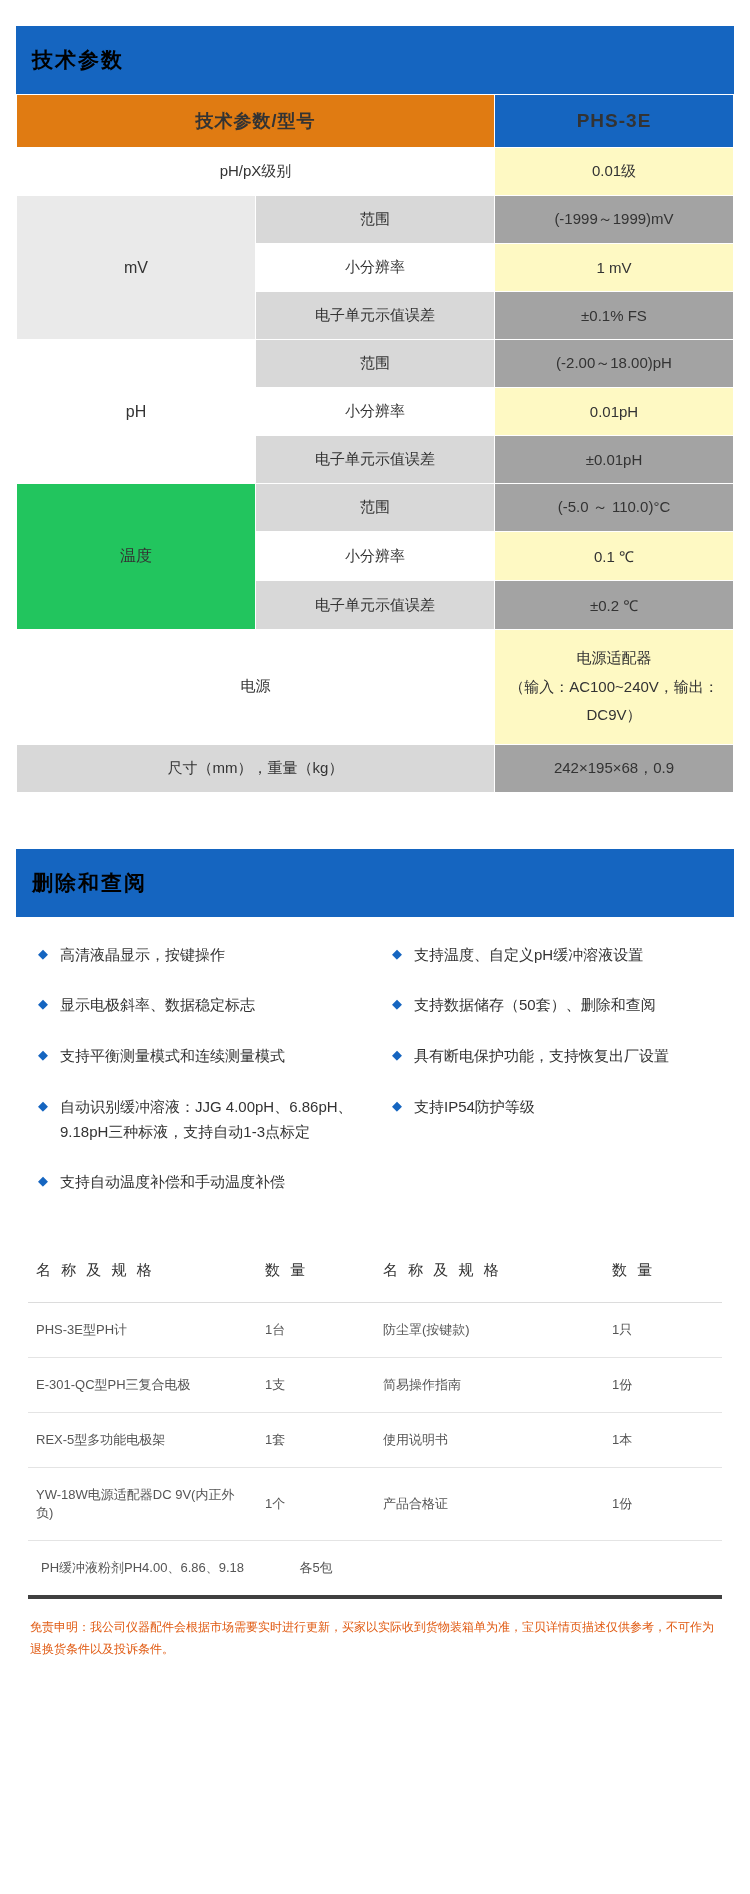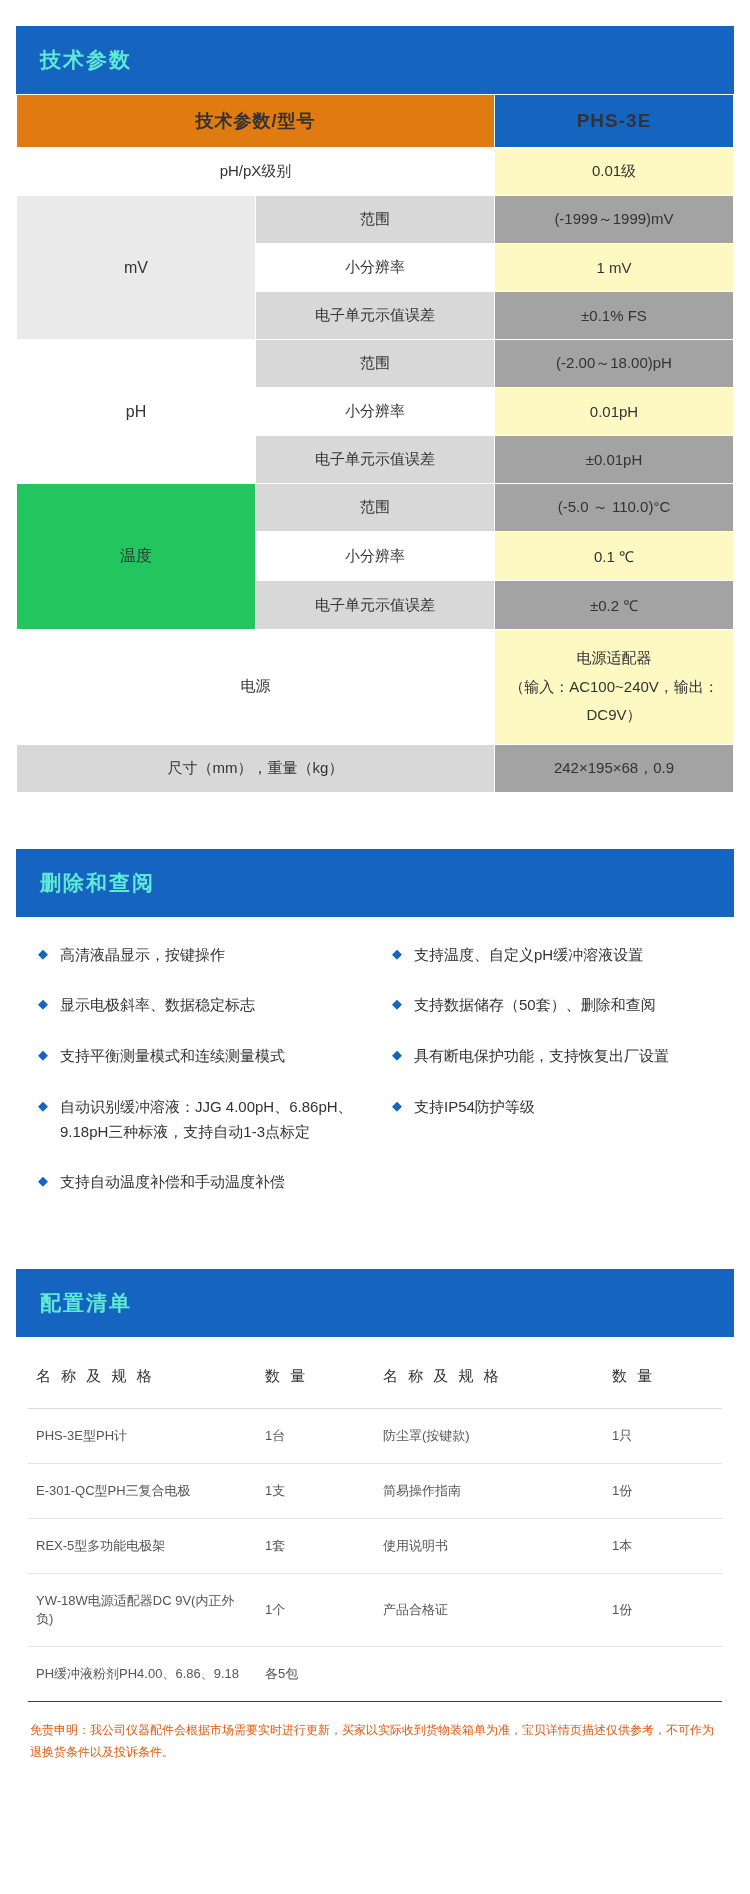--- a/index.html
+++ b/index.html
@@ -16,25 +16,25 @@
   }
   .page {
     width: 750px;
     padding: 0 16px;
     margin: 0 auto;
   }
 
   
   .section-bar {
     background: #1565c0;
-    color: #5eead4;
+    color: #000000;
     font-size: 21px;
     font-weight: bold;
     letter-spacing: 2px;
-    padding: 20px 24px;
+    padding: 20px 16px;
   }
   .section-bar.specs { margin-top: 26px; }
   .section-bar.features { margin-top: 56px; }
   .section-bar.config { margin-top: 38px; }
 
   
   table.spec {
     width: 100%;
     border-collapse: collapse;
     table-layout: fixed;
@@ -124,21 +124,21 @@
     border-bottom: 1px solid #dcdcdc;
   }
   table.config td {
     padding: 18px 8px;
     color: #555;
     border-bottom: 1px solid #e4e4e4;
     text-align: left;
     vertical-align: middle;
   }
   table.config td.qty, table.config th.qty { text-align: left; }
-  table.config tr.last td { border-bottom: 1px solid #404040; }
+  table.config tr.last td { border-bottom: 4px solid #404040; text-align: center; }
   .col-name { width: 33%; }
   .col-qty  { width: 17%; }
 
   
   .disclaimer {
     color: #e05a12;
     font-size: 12px;
     line-height: 1.8;
     padding: 18px 14px 28px 14px;
   }
@@ -262,21 +262,20 @@
         </div>
         <div class="feature">
           <span class="diamond">◆</span>
           <span class="feature-text">支持IP54防护等级</span>
         </div>
       </div>
 
     </div>
   </div>
 
-  <div class="section-bar config">配置清单</div>
 
   <div class="config-wrap">
     <table class="config">
       <tbody>
           <tr>
         <th class="col-name">名 称 及 规 格</th>
         <th class="col-qty qty">数 量</th>
         <th class="col-name">名 称 及 规 格</th>
         <th class="col-qty qty">数 量</th>
       </tr>

